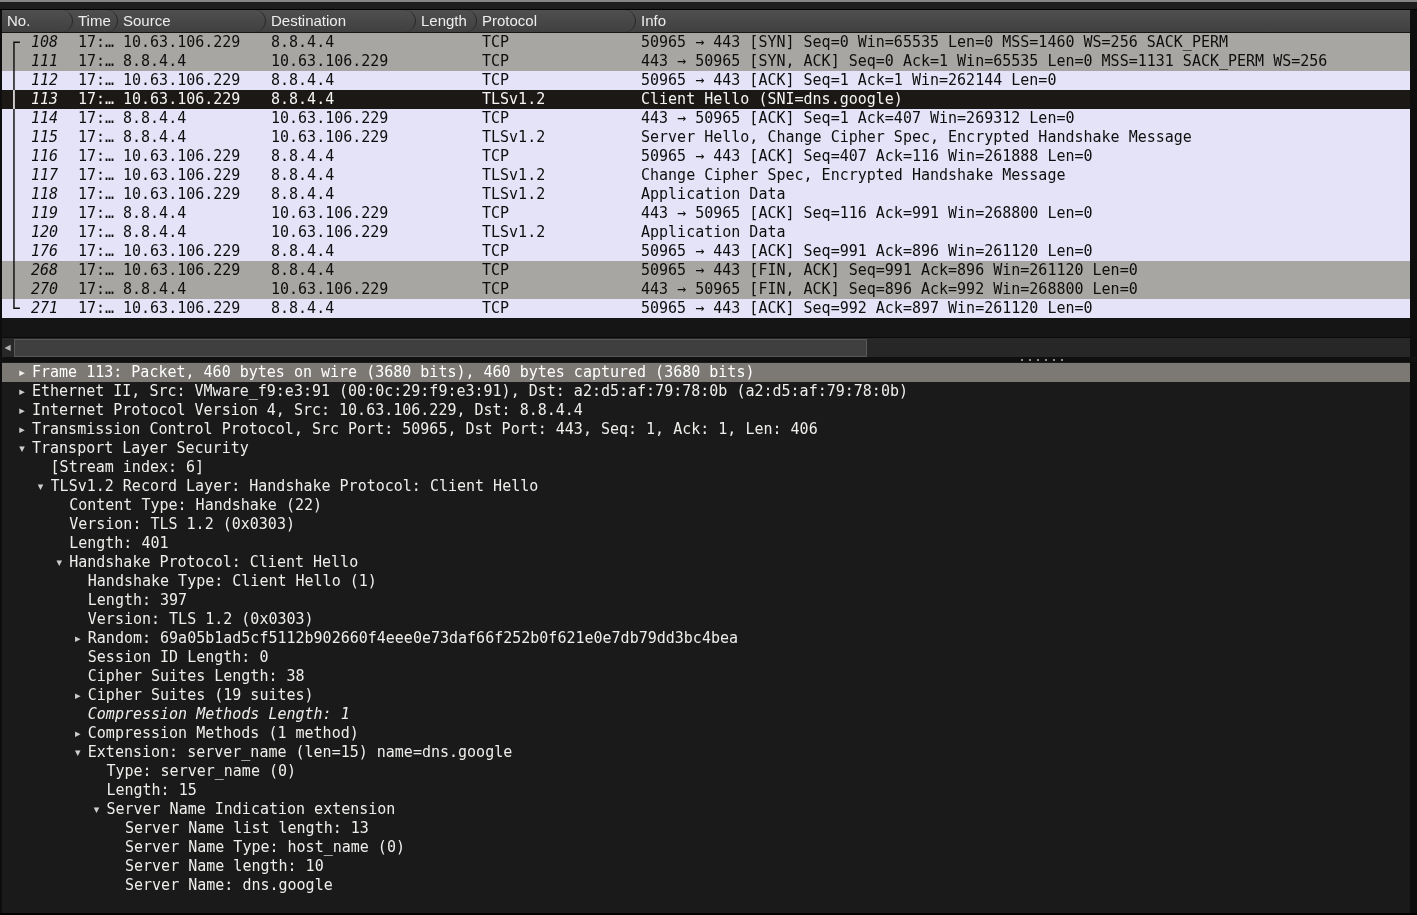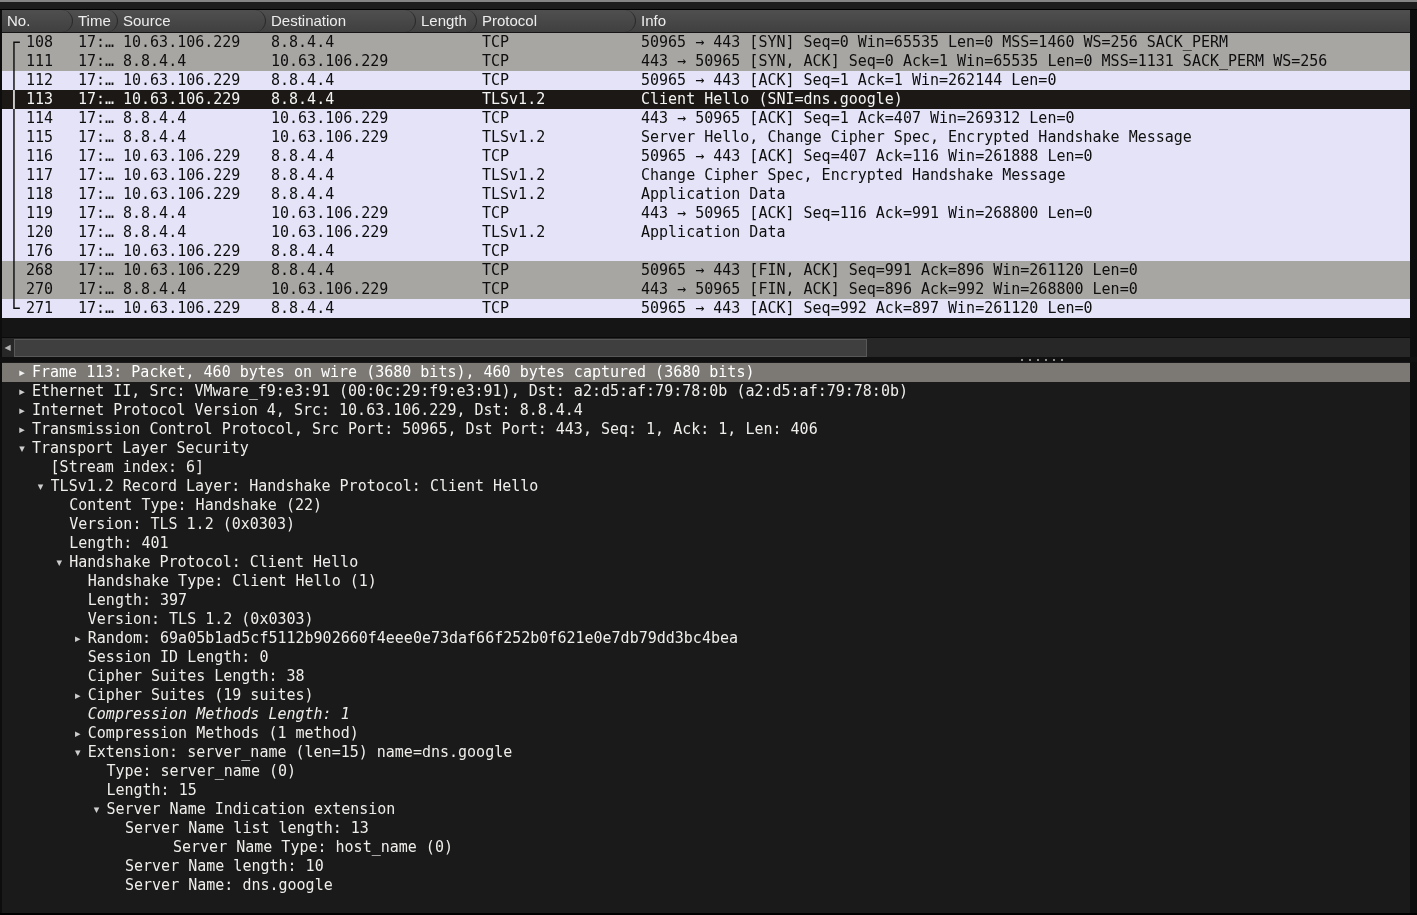--- a/index.html
+++ b/index.html
@@ -24,21 +24,21 @@
 
   
   .plist-body { margin-left:2px; width:1408px; }
   .prow { display:flex; height:19px; line-height:19px; font-size:15px; color:#0e0e0e; white-space:nowrap; }
   .prow.gray { background:#a8a6a3; }
   .prow.lavender { background:#e4e3f8; }
   .prow.selected { background:#1b1815; color:#f5f5f5; }
   .cell { overflow:hidden; white-space:nowrap; padding-left:5px; height:19px; }
   .cell-no { width:71px; display:flex; padding-left:0; }
   .bracket { width:24px; text-align:center; font-size:19px; line-height:19px; overflow:visible; }
-  .num { flex:1; text-align:left; padding-right:15px; }
+  .num { flex:1; text-align:right; padding-right:15px;font-style:italic; }
   .plist-fill { margin-left:2px; width:1408px; height:19px; background:#151515; }
 
   
   .hscroll { position:relative; margin-left:2px; width:1408px; height:20px; background:#272727; border-top:1px solid #0a0a0a; }
   .hs-left { position:absolute; left:0; top:0; width:11px; height:20px; text-align:center;
              color:#b5b5b5; font-size:8px; line-height:20px; font-family:"DejaVu Sans",sans-serif; }
   .hs-thumb { position:absolute; left:12px; top:1px; width:853px; height:18px; background:#3f3f3f; border:1px solid #585858; }
 
   
   .splitter { position:relative; height:5px; background:#101010; }
@@ -217,20 +217,21 @@
   <div class="prow lavender">
     <div class="cell cell-no">
       <span class="bracket">│</span>
       <span class="num">176</span>
     </div>
     <div class="cell c-time w-time">17:…</div>
     <div class="cell c-src  w-src">10.63.106.229</div>
     <div class="cell c-dst  w-dst">8.8.4.4</div>
     <div class="cell c-len  w-len"></div>
     <div class="cell c-proto w-proto">TCP</div>
+    <div class="cell c-info w-info">50965 → 443 [ACK] Seq=991 Ack=896 Win=261120 Len=0</div>
   </div>
 
   <div class="prow gray">
     <div class="cell cell-no">
       <span class="bracket">│</span>
       <span class="num">268</span>
     </div>
     <div class="cell c-time w-time">17:…</div>
     <div class="cell c-src  w-src">10.63.106.229</div>
     <div class="cell c-dst  w-dst">8.8.4.4</div>
@@ -396,21 +397,21 @@
   <div class="drow" style="padding-left: 84.4px;">
     <span class="arrow">▾</span>
     <span class="dtext">Server Name Indication extension</span>
   </div>
 
   <div class="drow" style="padding-left: 103px;">
     <span class="arrow"></span>
     <span class="dtext">Server Name list length: 13</span>
   </div>
 
-  <div class="drow" style="padding-left: 103px; gap: 48px;">
+  <div class="drow" style="padding-left: 103px;">
     <span class="arrow"></span>
     <span class="dtext">Server Name Type: host_name (0)</span>
   </div>
 
   <div class="drow" style="padding-left: 103px;">
     <span class="arrow"></span>
     <span class="dtext">Server Name length: 10</span>
   </div>
 
   <div class="drow" style="padding-left: 103px;">

